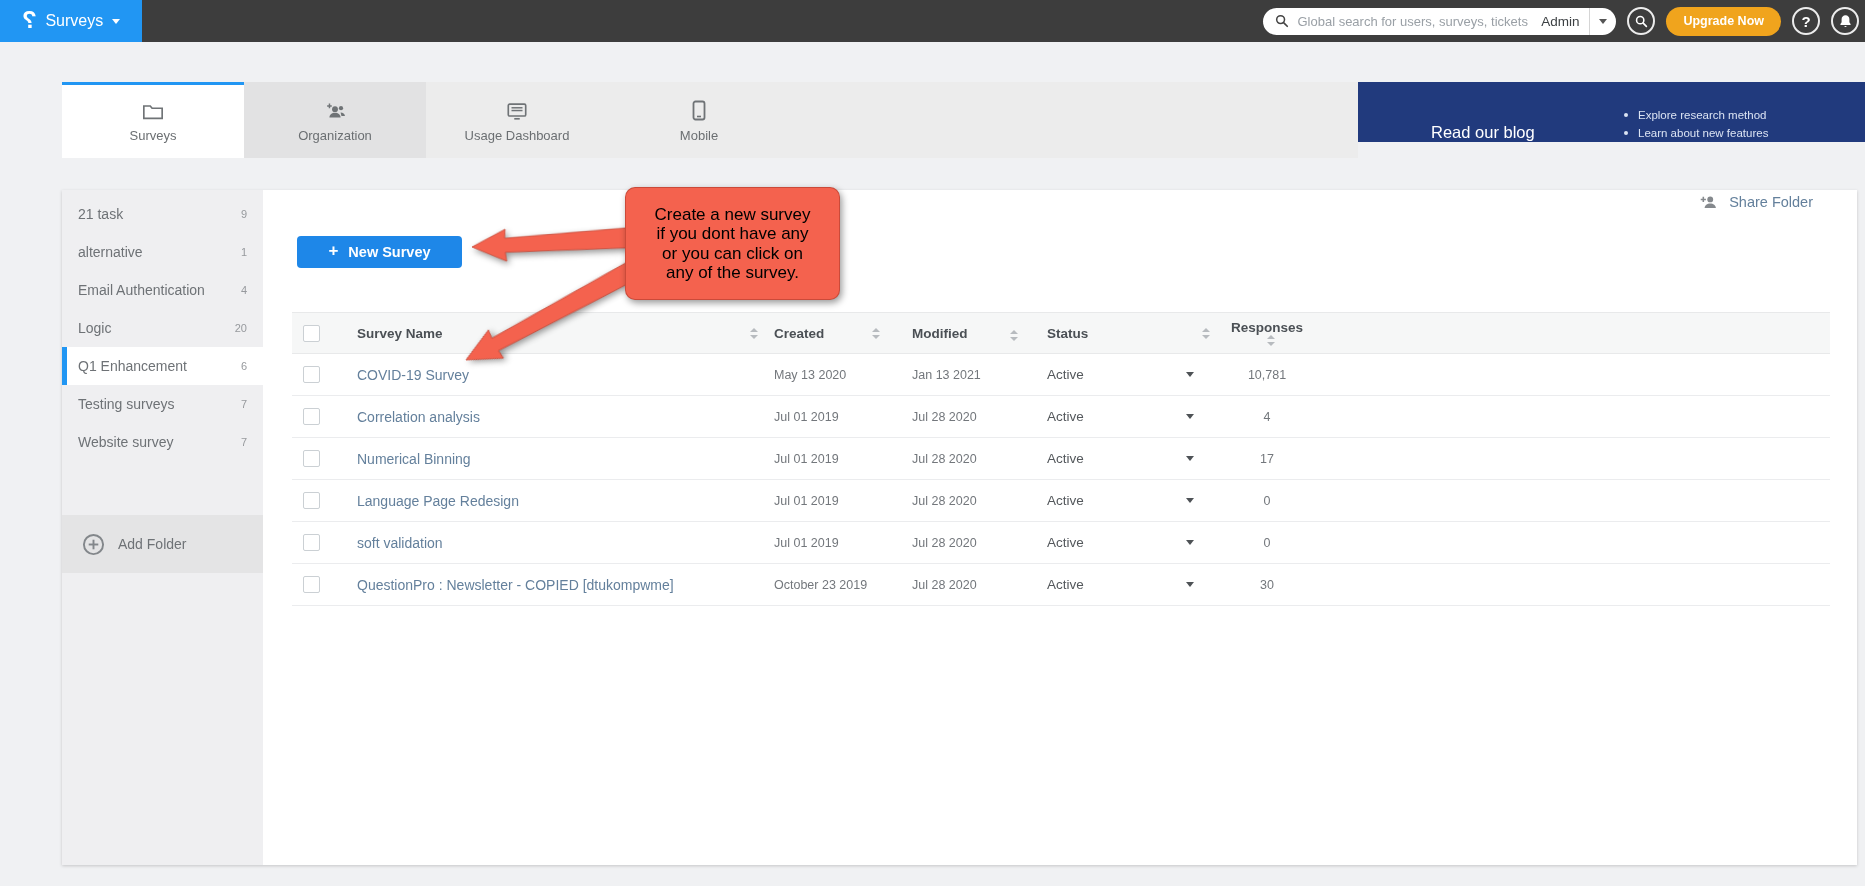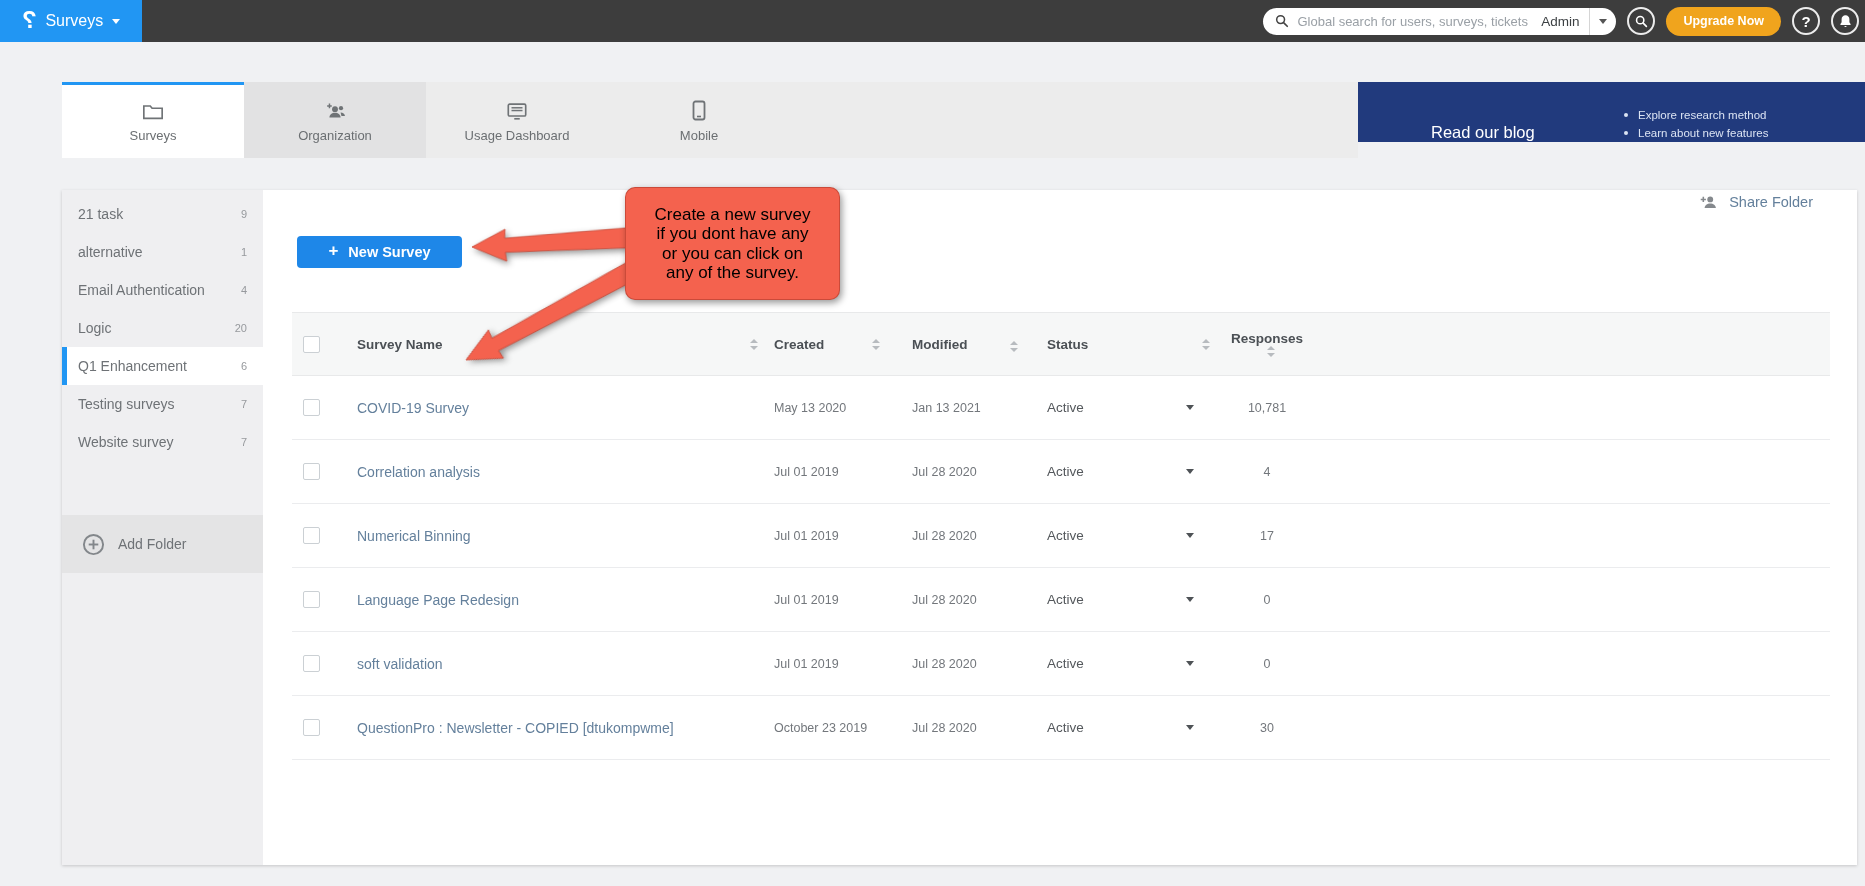--- a/index.html
+++ b/index.html
@@ -86,21 +86,21 @@
     font-family:"Liberation Sans","DejaVu Sans",sans-serif; }
   .new-survey-btn .plus { font-size:17px; font-weight:bold; margin-top:-2px; }
   .share-folder { position:absolute; right:44px; top:4px; display:flex;
     align-items:center; gap:11px; cursor:pointer; }
   .share-folder .sf-label { font-size:14.5px; color:#64809c; }
 
   
   .table { position:absolute; left:29px; top:122px; width:1538px; }
   .tr { display:grid;
     grid-template-columns:47px 431px 122px 138px 192px 108px 1fr;
-    align-items:center; height:64px; background:#fff;
+    align-items:center; height:42px; background:#fff;
     border-bottom:1px solid #ebecee; }
   .tr.head { background:#f6f7f7; border-top:1px solid #e8e9ea;
     border-bottom:1px solid #e8e9ea; }
   .th { font-size:13.5px; font-weight:bold; color:#4b5055; display:flex;
     align-items:center; }
   .td { font-size:12.5px; color:#73777c; display:flex; align-items:center; }
   .cell-name { padding-left:18px; }
   .cell-created { padding-left:4px; }
   .cell-modified { padding-left:20px;align-items:flex-end; }
   .cell-status { padding-left:17px; }

